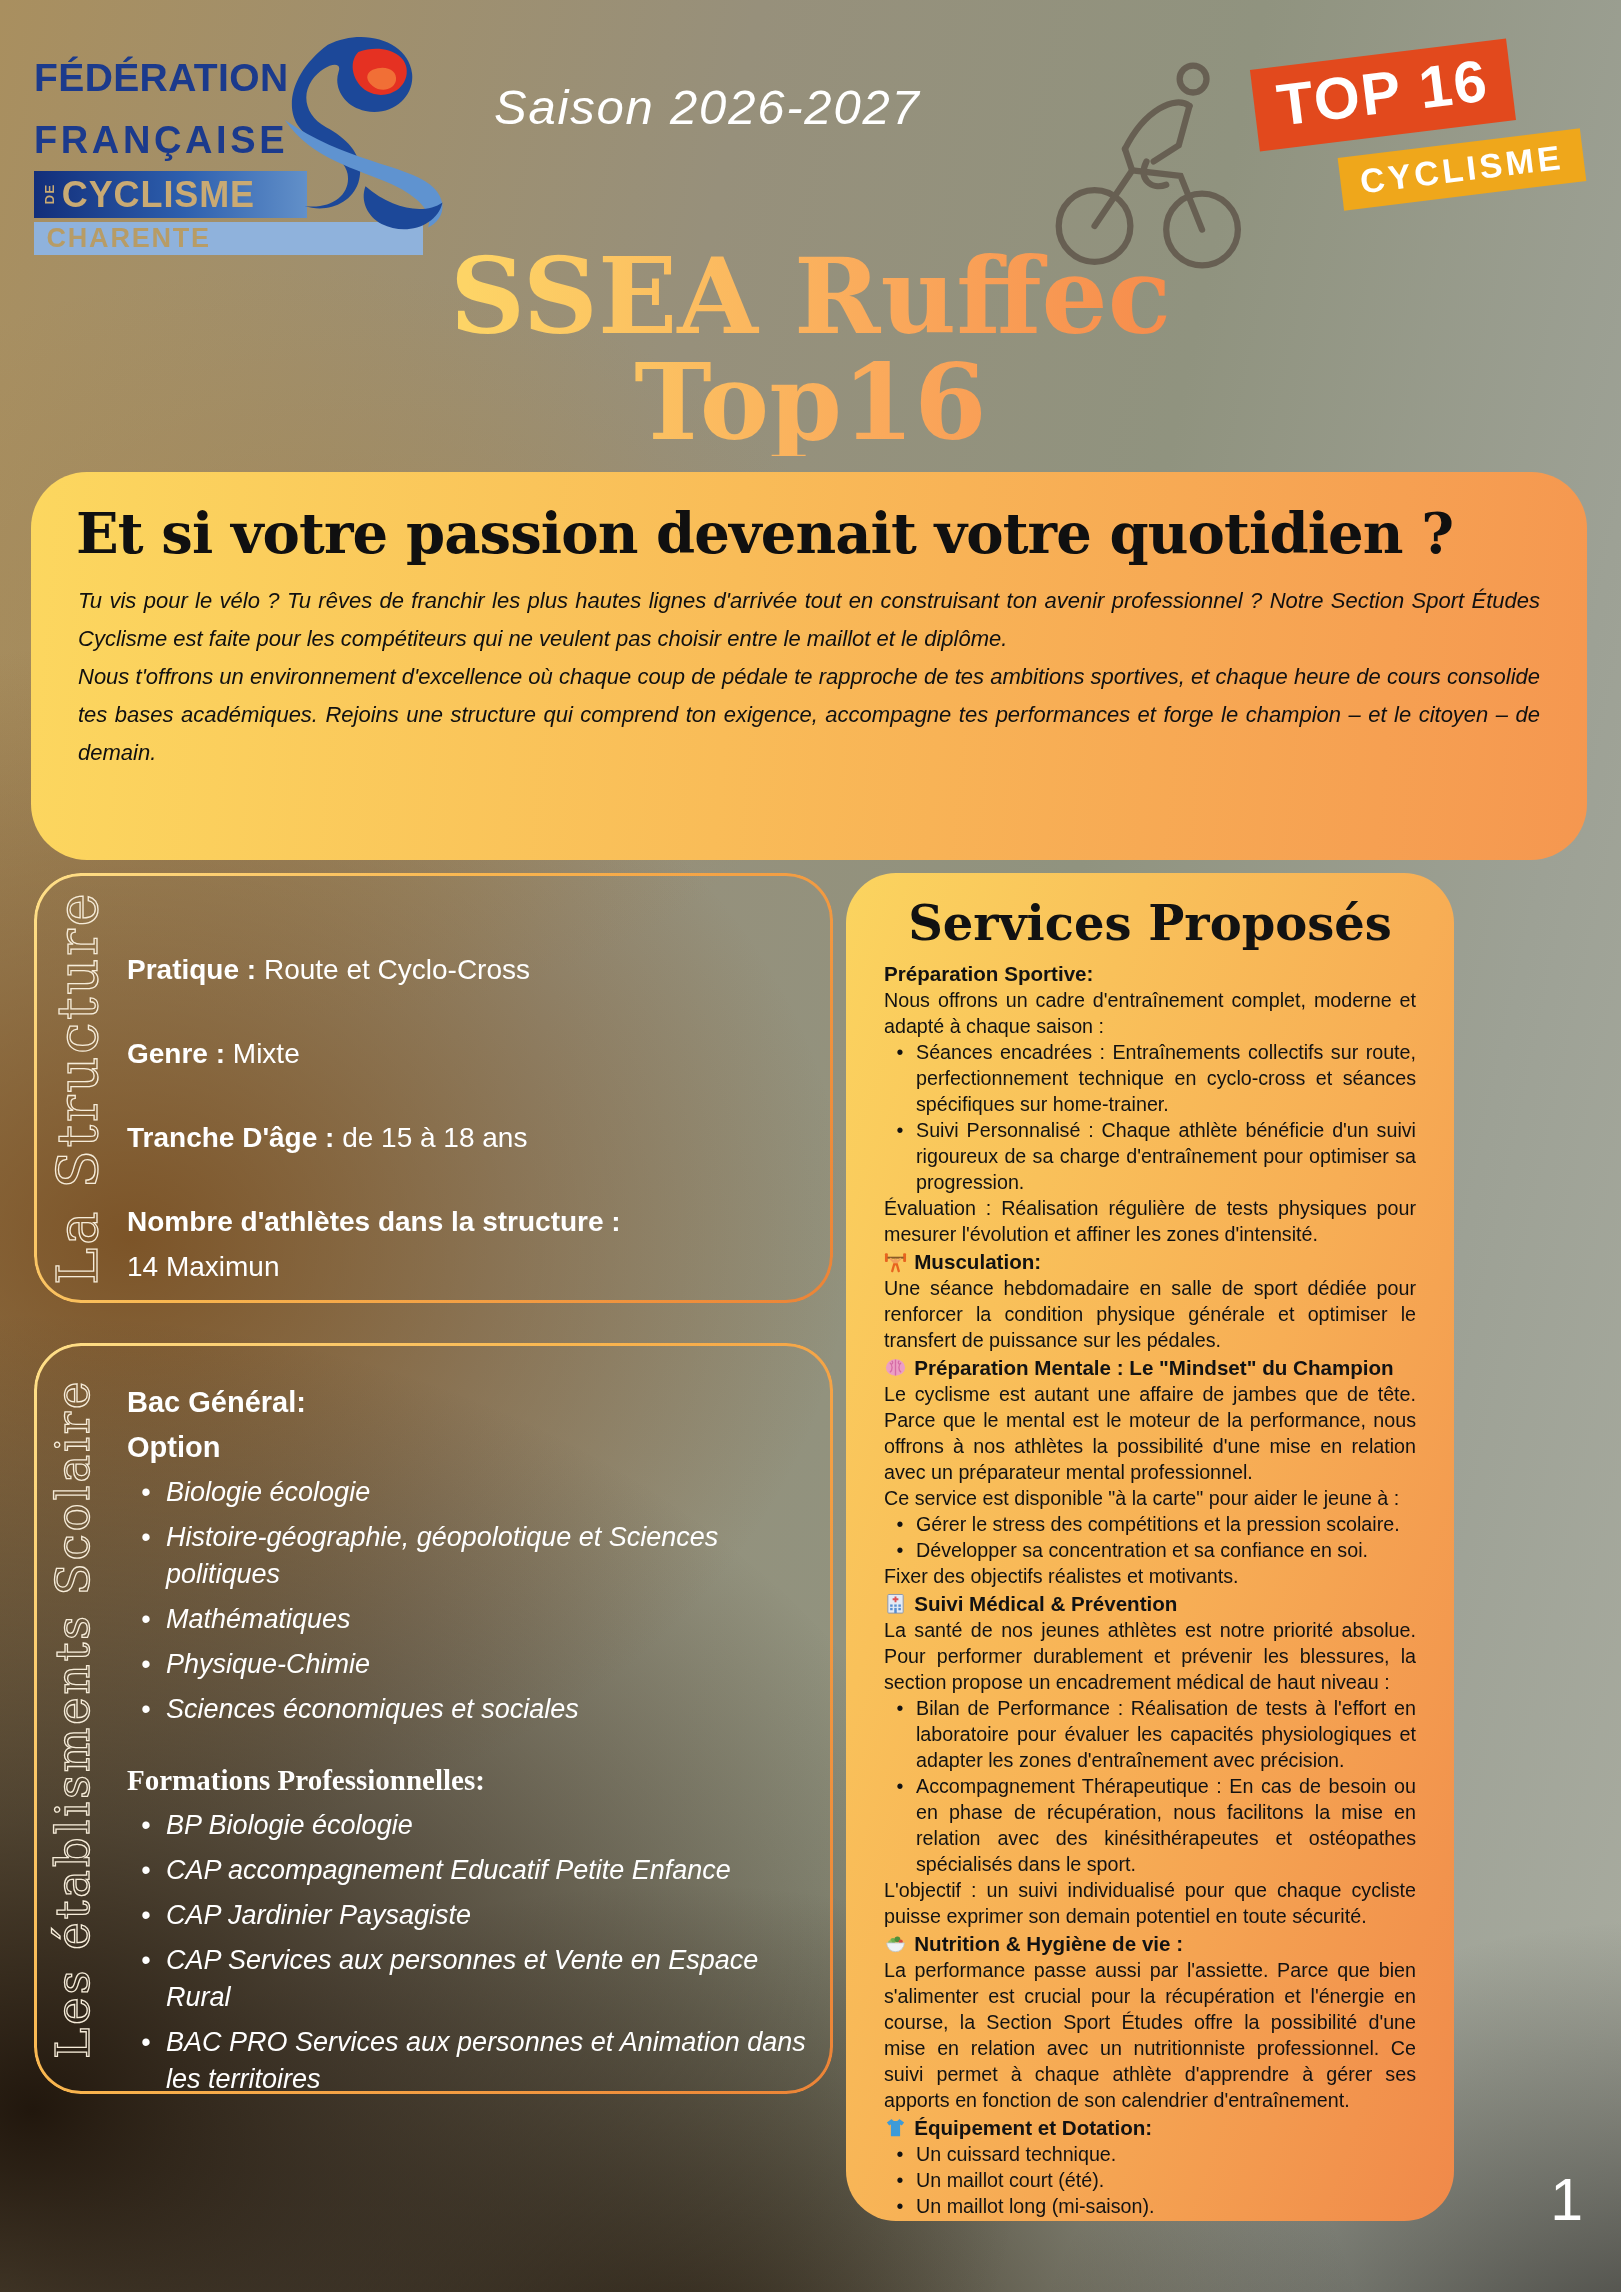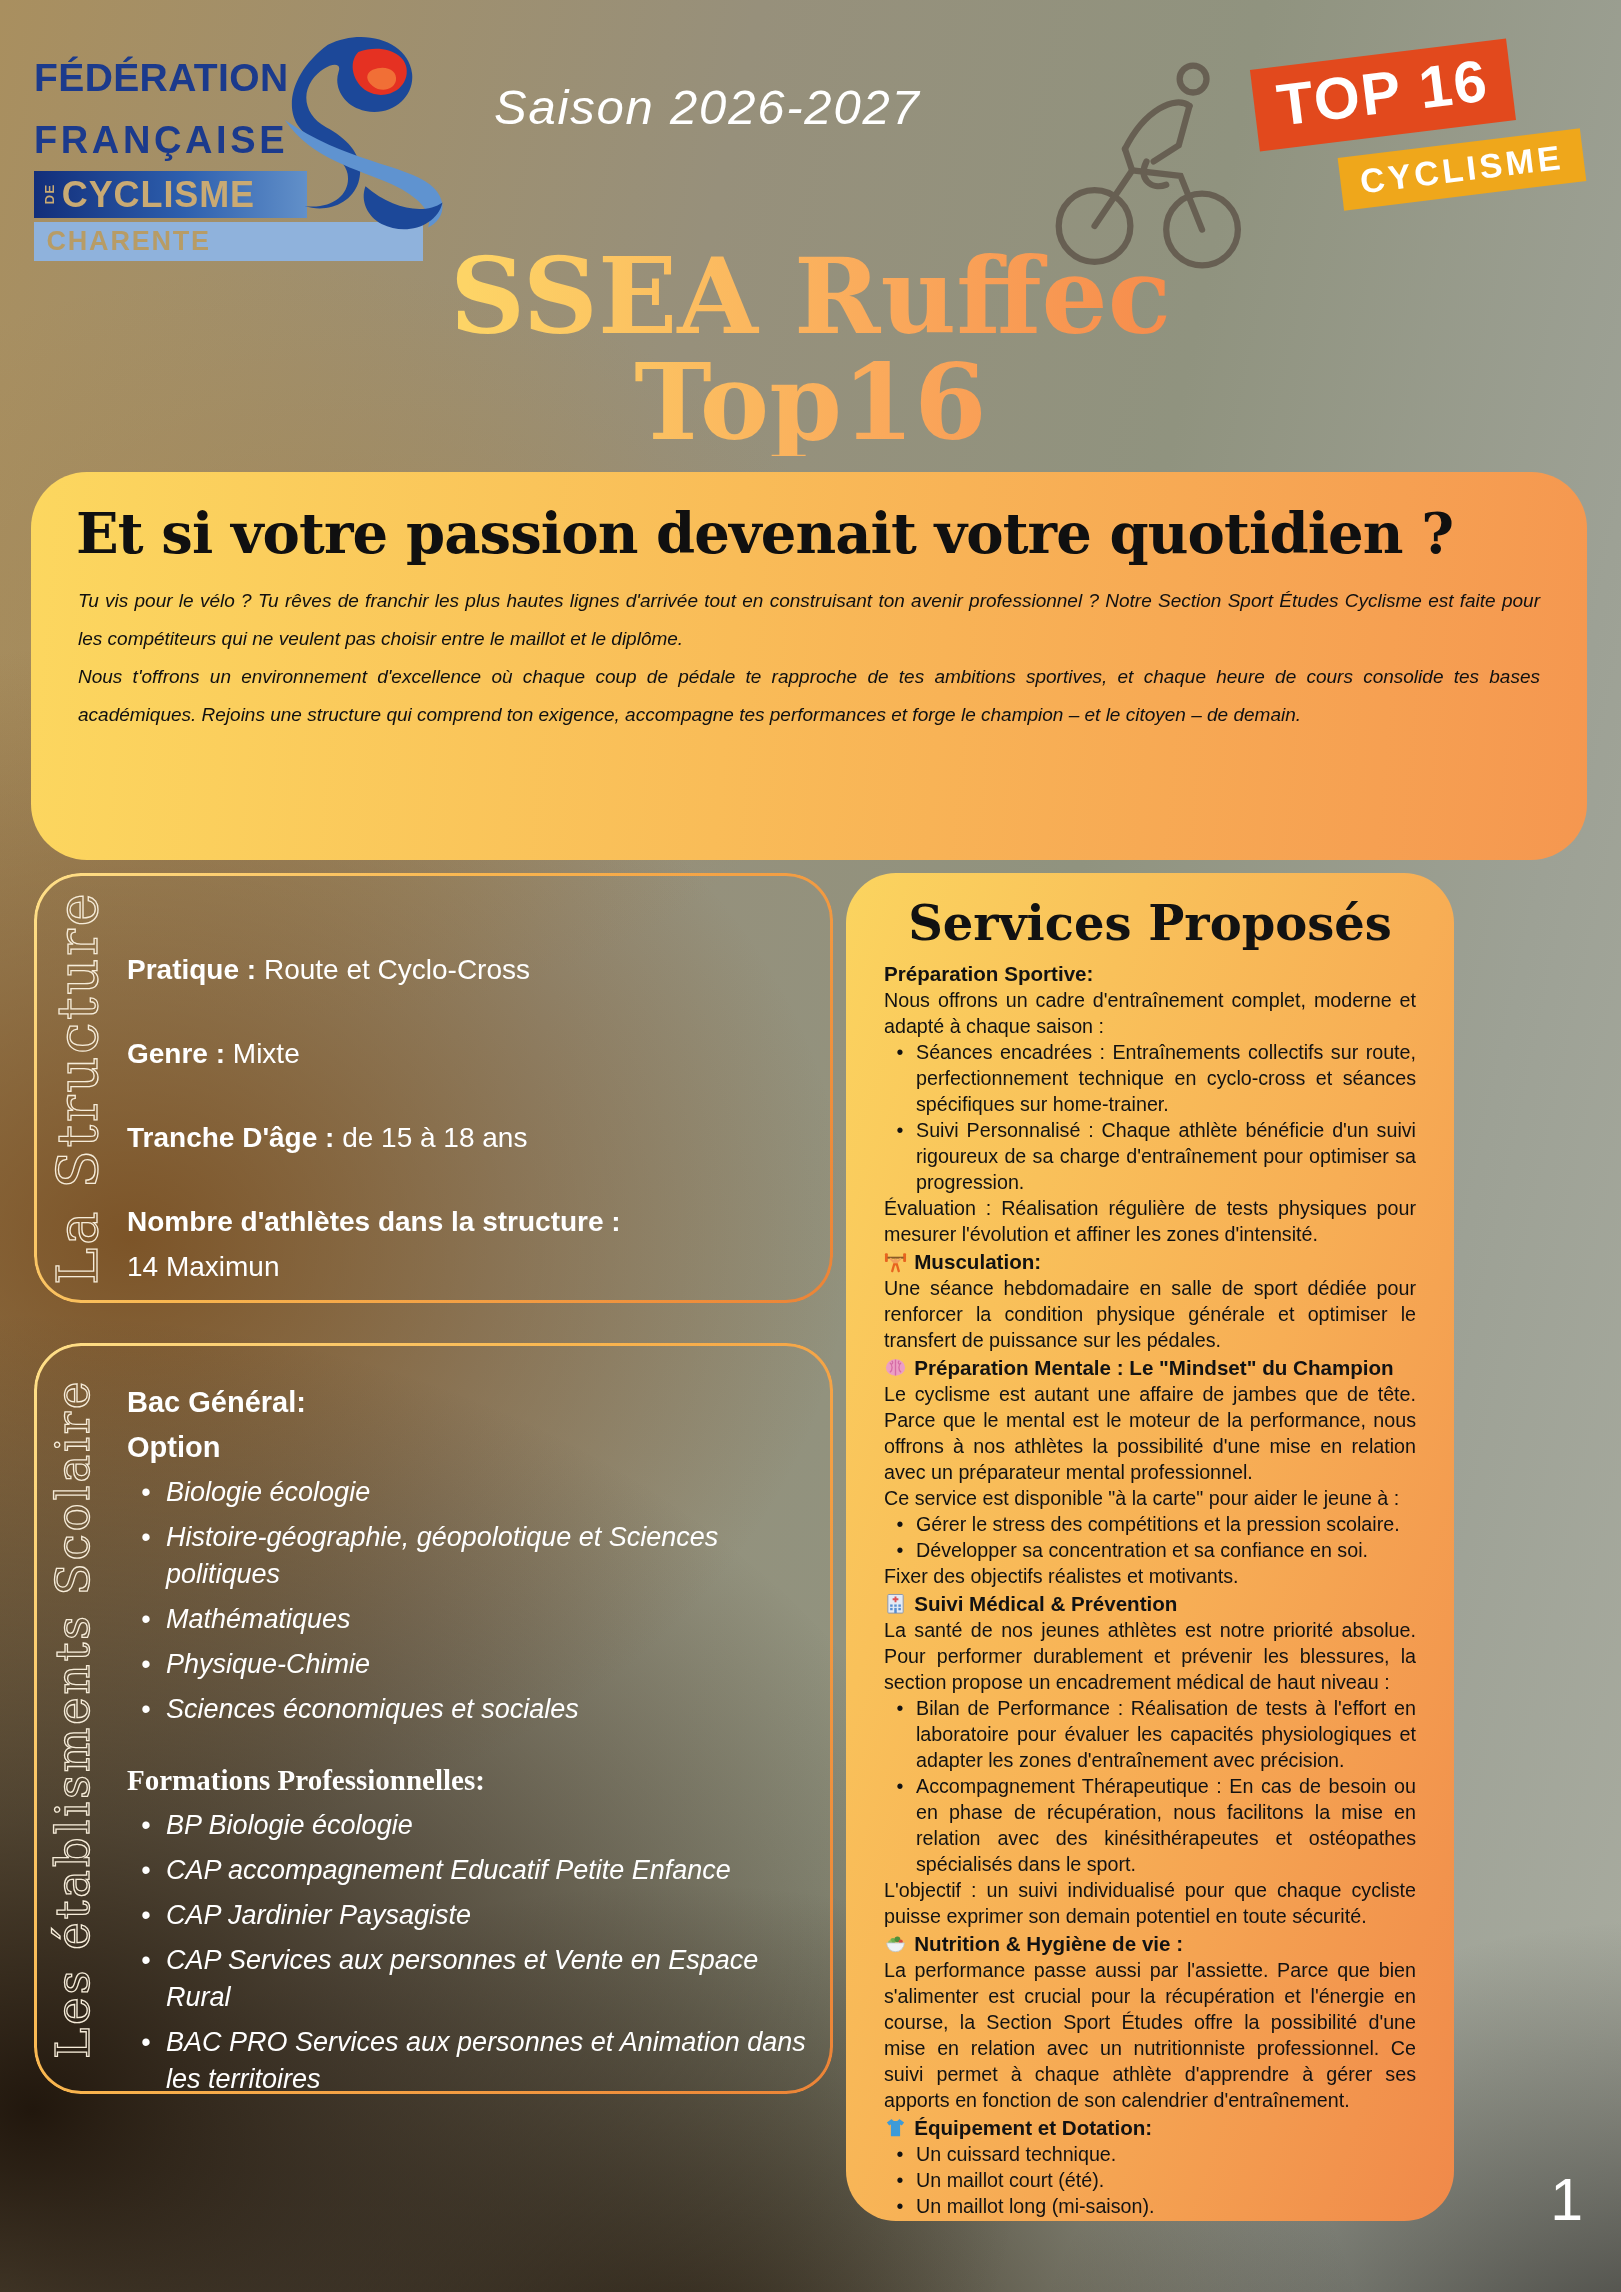--- a/index.html
+++ b/index.html
@@ -18,21 +18,21 @@
 
   
   .ffc-logo{position:absolute;left:34px;top:56px;width:296px;color:#1b3a8c;}
   .ffc-l1{font-size:39px;font-weight:700;letter-spacing:0.4px;}
   .ffc-l2{font-size:38px;font-weight:700;letter-spacing:3.6px;margin-top:19px;}
   .ffc-banner1{margin-top:9px;height:47px;width:273px;display:flex;align-items:center;
     background:linear-gradient(90deg,#122e7a,#2d5fae 55%,#6290c9);}
   .ffc-de{font-size:13.4px;font-weight:700;color:#c9aa73;writing-mode:vertical-rl;transform:rotate(180deg);
     line-height:1;margin:0 5.4px 0 9px;letter-spacing:0.9px;}
   .ffc-cyc{font-size:36px;font-weight:700;color:#c9aa73;letter-spacing:0.9px;}
-  .ffc-banner2{margin-top:3.6px;height:39px;width:376px;background:#8fb2dc;display:flex;align-items:center;
+  .ffc-banner2{margin-top:3.6px;height:33px;width:376px;background:#8fb2dc;display:flex;align-items:center;
     padding-left:12.5px;font-size:27px;font-weight:700;color:#b79c66;letter-spacing:1.8px;}
   .ffc-bird{position:absolute;left:258px;top:34px;}
   .season{position:absolute;left:494px;top:79px;width:537px;color:#ffffff;
     font-style:italic;font-size:49px;letter-spacing:1.8px;white-space:nowrap;}
   .cyclist{position:absolute;left:1039px;top:36px;opacity:.8;}
   .top16{position:absolute;left:1243px;top:43px;width:376px;height:206px;}
   .top16-red{position:absolute;left:10.7px;top:10.7px;padding:5.4px 23px 9px;background:#e2491d;
     transform:rotate(-7deg);color:#fff;font-weight:700;font-size:59px;letter-spacing:1.8px;white-space:nowrap;}
   .top16-yellow{position:absolute;left:97px;top:100px;padding:7.2px 19.7px;background:#efa71b;
     transform:rotate(-7deg);color:#fff;font-weight:700;font-size:34px;letter-spacing:3.6px;white-space:nowrap;}
@@ -40,21 +40,21 @@
     font-size:104px;line-height:1.02;letter-spacing:0;
     background:linear-gradient(90deg,#fdd466 18%,#faa85b 58%,#f68a4b 85%);
     -webkit-background-clip:text;background-clip:text;color:transparent;}
 
   
   .intro-box{position:absolute;left:31px;top:472px;width:1556px;height:388px;border-radius:56px;
     background:linear-gradient(95deg,#fcd75f 0%,#f9bc58 45%,#f59750 100%);color:#101010;}
   .intro-box h1{margin:32px 45px 0;font-size:56px;letter-spacing:-0.9px;line-height:1.05;
     font-family:"DejaVu Serif","Liberation Serif",serif;font-weight:700;}
   #intro-paragraphs{margin:19.7px 47px 0;}
-  .intro-p{margin:0;font-style:italic;font-size:19px;line-height:38px;text-align:justify;}
+  .intro-p{margin:0;font-style:italic;font-size:22px;line-height:38px;text-align:justify;}
 
   
   .outline-box{position:absolute;border-radius:47px;}
   .outline-box::before{content:"";position:absolute;inset:0;border-radius:47px;padding:2.7px;
     background:linear-gradient(125deg,#ffe089 0%,#f9b64f 40%,#ec8336 100%);
     -webkit-mask:linear-gradient(#fff 0 0) content-box,linear-gradient(#fff 0 0);
     -webkit-mask-composite:xor;mask-composite:exclude;pointer-events:none;}
   .box-structure{left:34px;top:873px;width:799px;height:430px;}
   .box-scolaire{left:34px;top:1343px;width:799px;height:751px;}
   .v-label{position:absolute;left:10.7px;top:0;bottom:0;display:flex;align-items:center;justify-content:center;

